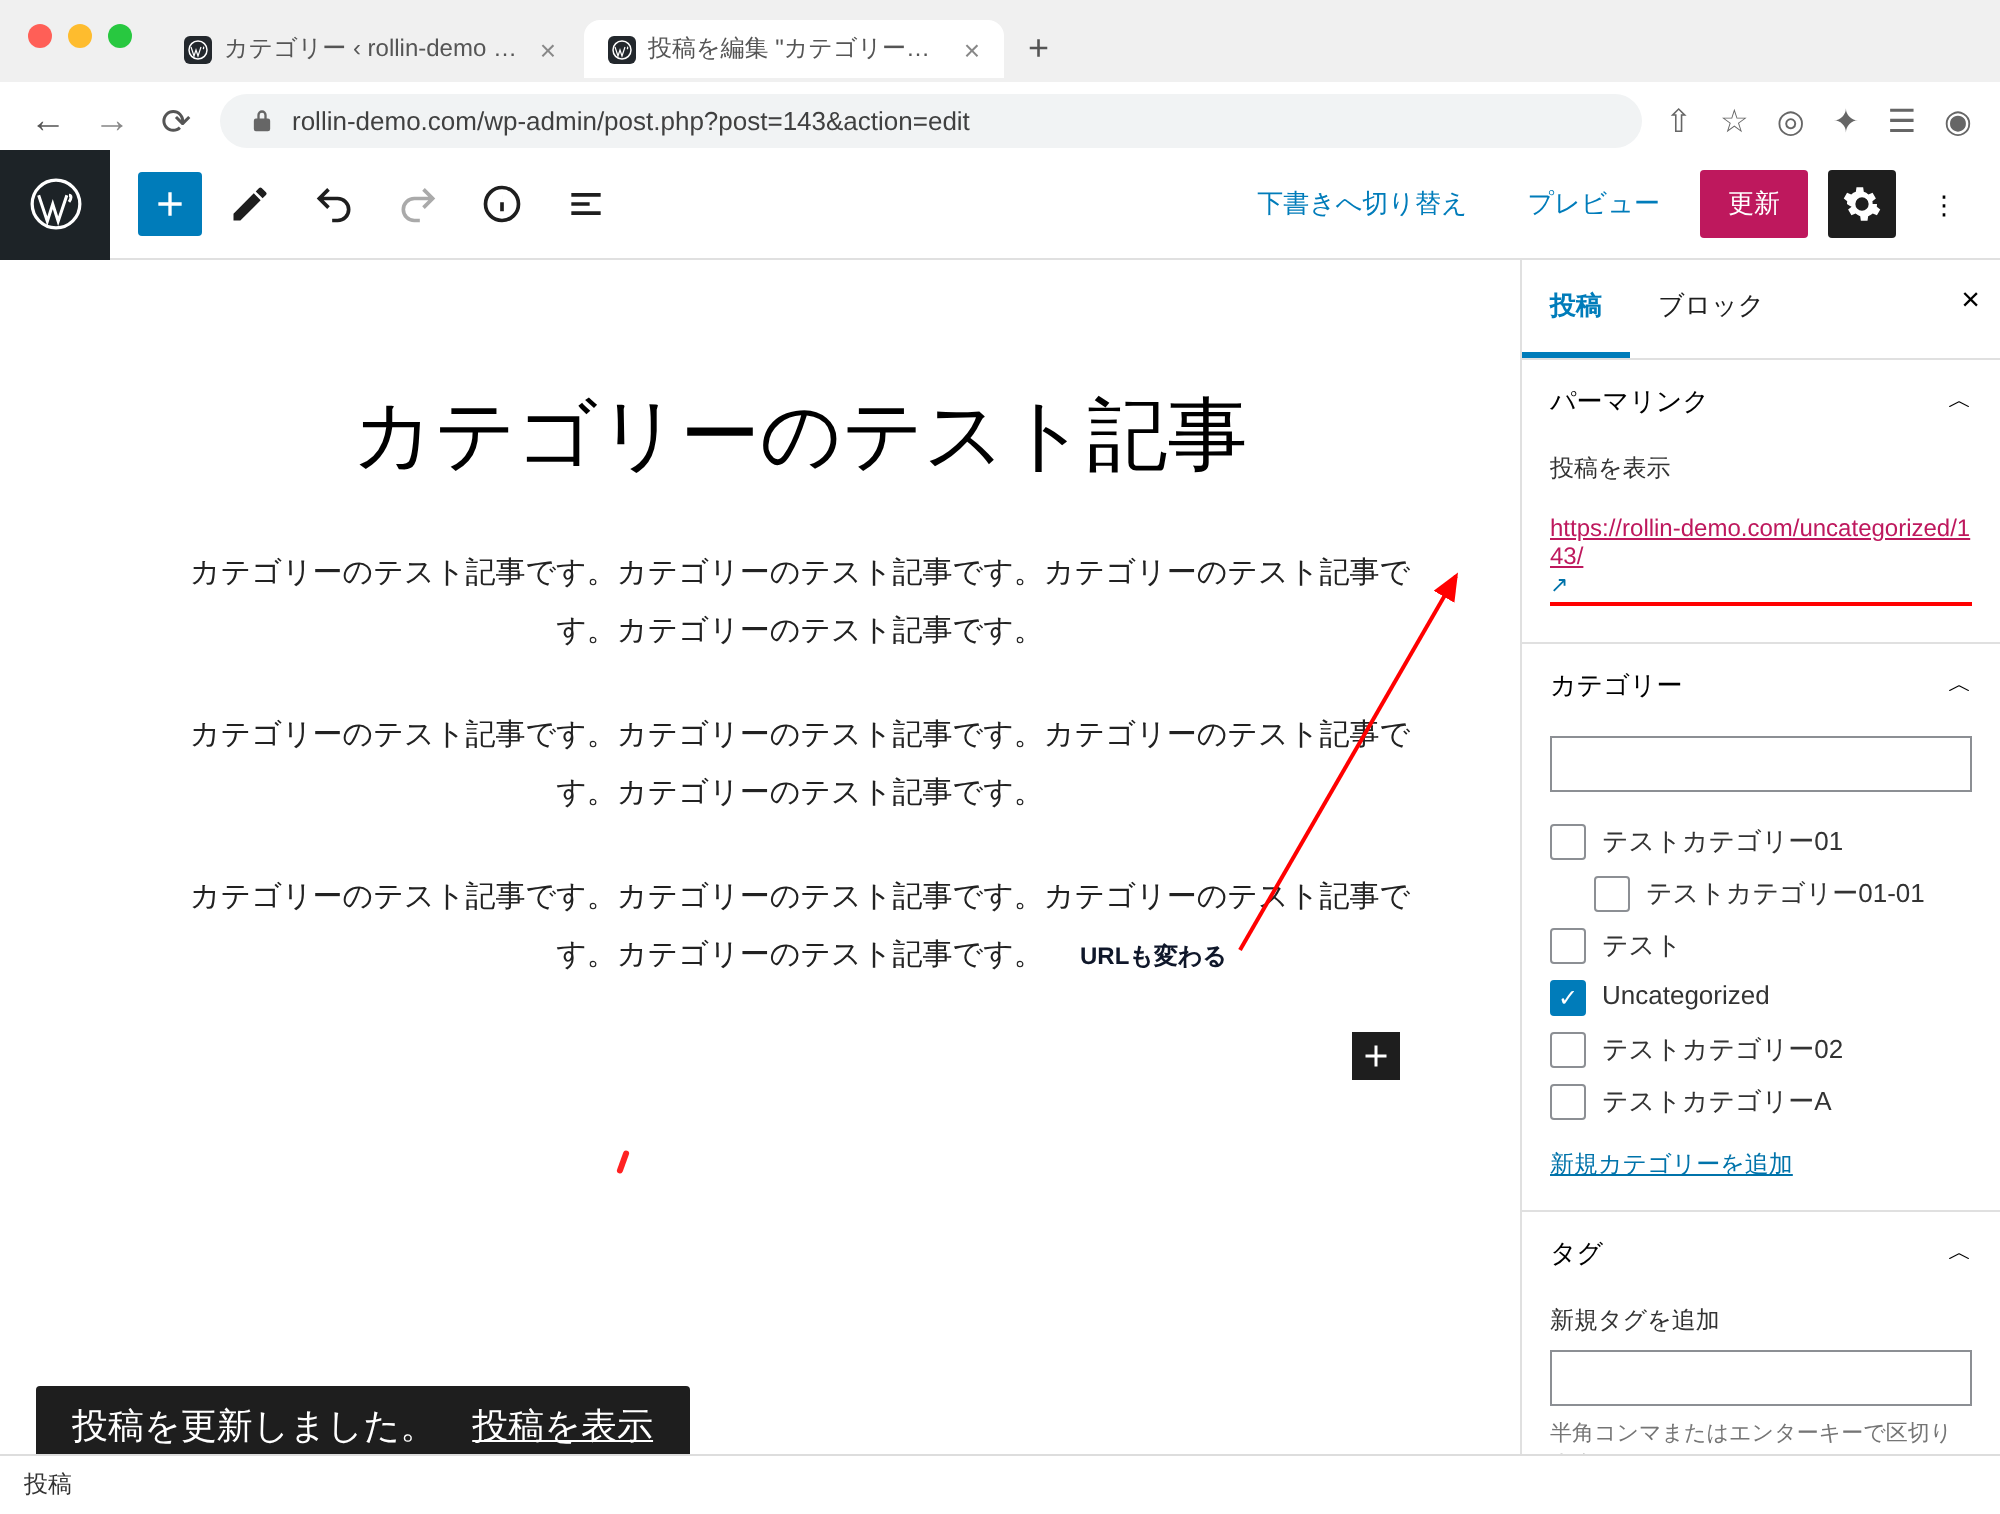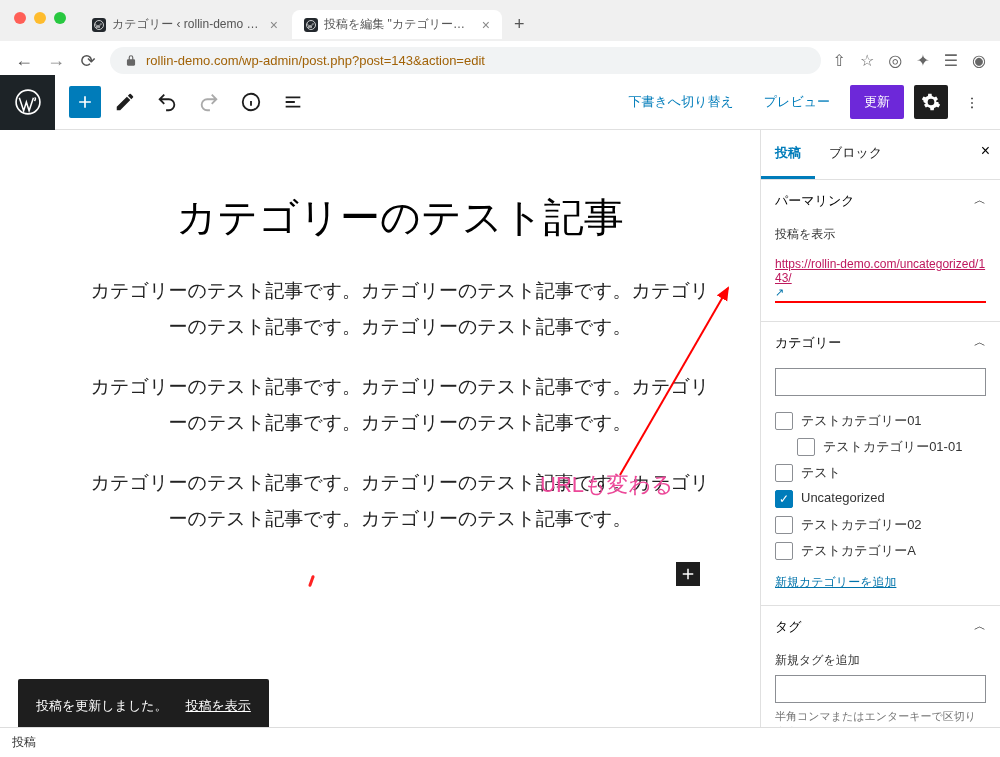--- a/index.html
+++ b/index.html
@@ -14,47 +14,47 @@
 .tab { display: flex; align-items: center; gap: 6px; padding: 6px 12px; font-size: 12px; color: #555; border-radius: 8px 8px 0 0; max-width: 210px; }
 .tab.active { background: #fff; }
 .tab-favicon { width: 14px; height: 14px; background: #23282d; border-radius: 3px; display: flex; align-items: center; justify-content: center; }
 .tab-favicon svg { width: 10px; height: 10px; }
 .tab-title { white-space: nowrap; overflow: hidden; text-overflow: ellipsis; flex: 1; }
 .tab-close { color: #888; font-size: 14px; }
 .new-tab { font-size: 18px; color: #555; padding: 0 10px; }
 .address-row { display: flex; align-items: center; padding: 6px 14px; gap: 12px; background: #fff; margin-top: 2px; }
 .nav-btn { color: #888; font-size: 18px; width: 20px; text-align: center; }
 .nav-btn.enabled { color: #555; }
-.address-bar { flex: 1; display: flex; align-items: center; gap: 8px; background: #f1f3f4; border-radius: 20px; padding: 6px 14px; font-size: 13px; color: #a16207; }
+.address-bar { flex: 1; display: flex; align-items: center; gap: 8px; background: #f1f3f4; border-radius: 20px; padding: 6px 14px; font-size: 13px; color: #404040; }
 .lock { width: 14px; }
 .ext-icons { display: flex; gap: 14px; color: #666; }
 
 
 .wp-bar { height: 55px; background: #fff; border-bottom: 1px solid #e0e0e0; display: flex; align-items: center; }
 .wp-logo { width: 55px; height: 55px; background: #1d2327; display: flex; align-items: center; justify-content: center; }
 .wp-logo svg { width: 26px; height: 26px; fill: #fff; }
 .toolbar-left { display: flex; align-items: center; gap: 6px; padding-left: 14px; }
 .add-block { width: 32px; height: 32px; background: #007cba; display: flex; align-items: center; justify-content: center; border-radius: 2px; }
 .add-block svg { fill: #fff; width: 20px; height: 20px; }
 .tool-icon { width: 36px; height: 36px; display: flex; align-items: center; justify-content: center; color: #1e1e1e; }
 .tool-icon svg { width: 22px; height: 22px; }
 .tool-icon.disabled { color: #aaa; }
 .toolbar-right { margin-left: auto; display: flex; align-items: center; gap: 10px; padding-right: 14px; font-size: 13px; }
 .link-btn { color: #007cba; padding: 8px 10px; }
-.update-btn { background: #6d28d9; color: #fff; padding: 8px 14px; border-radius: 2px; }
+.update-btn { background: #be185d; color: #fff; padding: 8px 14px; border-radius: 2px; }
 .settings-btn { width: 34px; height: 34px; background: #1e1e1e; display: flex; align-items: center; justify-content: center; border-radius: 2px; }
 .settings-btn svg { fill: #fff; width: 20px; height: 20px; }
 .more-btn { width: 28px; display: flex; align-items: center; justify-content: center; }
 
 
 .main { display: flex; height: calc(757px - 130px); position: relative; }
 .editor { flex: 1; padding: 60px 0 0 0; overflow: auto; position: relative; }
 .editor-inner { max-width: 620px; margin: 0 0 0 90px; text-align: center; }
 .post-title { font-family: Georgia, serif; font-size: 40px; font-weight: 400; margin-bottom: 28px; }
-.para { font-size: 19px; line-height: 1.9; margin-bottom: 24px; color: #222; }
+.para { font-size: 15px; line-height: 1.9; margin-bottom: 24px; color: #222; }
 .add-below { width: 24px; height: 24px; background: #1e1e1e; display: flex; align-items: center; justify-content: center; margin-left: auto; margin-right: 10px; }
 .add-below svg { fill: #fff; width: 18px; }
 
 
 .sidebar { width: 240px; border-left: 1px solid #e0e0e0; background: #fff; font-size: 13px; overflow: auto; }
 .side-tabs { display: flex; border-bottom: 1px solid #e0e0e0; position: relative; }
 .side-tab { padding: 14px 14px; color: #1e1e1e; }
 .side-tab.active { font-weight: 600; border-bottom: 3px solid #007cba; color: #007cba; }
 .side-close { position: absolute; right: 10px; top: 12px; font-size: 16px; }
 .panel { border-bottom: 1px solid #e0e0e0; }
@@ -68,28 +68,28 @@
 .cat-list { margin-top: 12px; }
 .cat-item { display: flex; align-items: flex-start; gap: 8px; padding: 4px 0; font-size: 13px; }
 .cat-item.indent { padding-left: 22px; }
 .chk { width: 18px; height: 18px; border: 1px solid #8c8f94; border-radius: 2px; background: #fff; flex-shrink: 0; }
 .chk.checked { background: #007cba; border-color: #007cba; display: flex; align-items: center; justify-content: center; }
 .chk.checked::after { content: "✓"; color: #fff; font-size: 12px; }
 .add-cat-link { color: #0073aa; text-decoration: underline; font-size: 12px; display: block; margin-top: 10px; }
 .tag-help { font-size: 11px; color: #757575; margin-top: 6px; }
 
 
-.snack { position: absolute; left: 18px; bottom: 24px; background: #1e1e1e; color: #fff; padding: 18px 18px; font-size: 13px; display: flex; gap: 18px; border-radius: 2px; }
+.snack { position: absolute; left: 18px; bottom: 24px; background: #1e1e1e; color: #fff; padding: 8px 18px; font-size: 18px; display: flex; gap: 18px; border-radius: 2px; }
 .snack a { color: #fff; text-decoration: underline; }
 
 
 .footer { position: absolute; bottom: 0; left: 0; right: 0; border-top: 1px solid #ddd; padding: 6px 12px; font-size: 12px; color: #333; background: #fff; }
 
 
-.annot-text { position: absolute; color: #ec4899; font-size: 22px; font-weight: normal; }
+.annot-text { position: absolute; color: #0f172a; font-size: 12px; font-weight: bold; }
 .annot-arrow { position: absolute; pointer-events: none; }
 .red-hl { position: absolute; width: 3px; height: 12px; background: #ff2222; border-radius: 2px; transform: rotate(20deg); }
 </style>
 </head>
 <body>
 
 <div class="browser-chrome">
   <div class="traffic">
     <div class="dot red"></div>
     <div class="dot yellow"></div>

